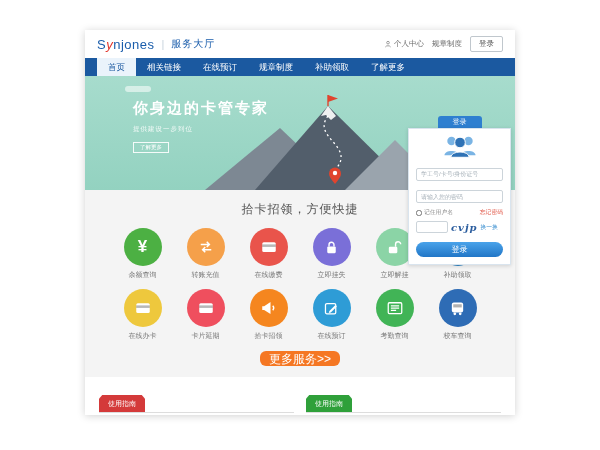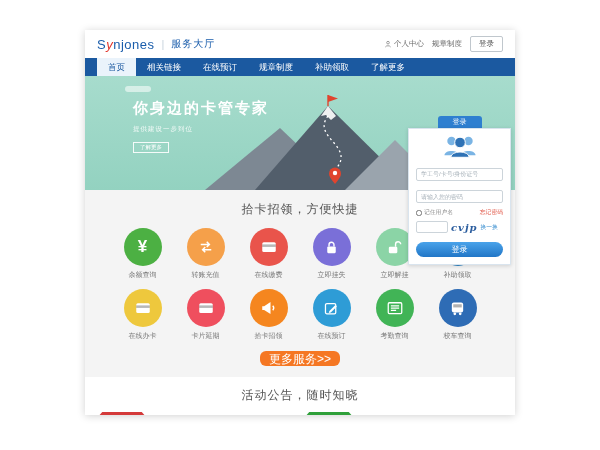--- a/index.html
+++ b/index.html
@@ -281,21 +281,20 @@
             </svg>
           </div>
         <div class="svc-label">校车查询</div>
       </div>
 
     </div>
     <button class="more-btn">更多服务&gt;&gt;</button>
   </div>
 
   <div class="announce">
-    <div class="sec-title">活动公告，随时知晓</div>
     <div class="panels">
       <div class="panel">
         <div class="panel-hdr">
           <div class="ribbon red">使用指南</div>
 
         </div>
       </div>
       <div class="panel">
         <div class="panel-hdr">
           <div class="ribbon green">使用指南</div>

